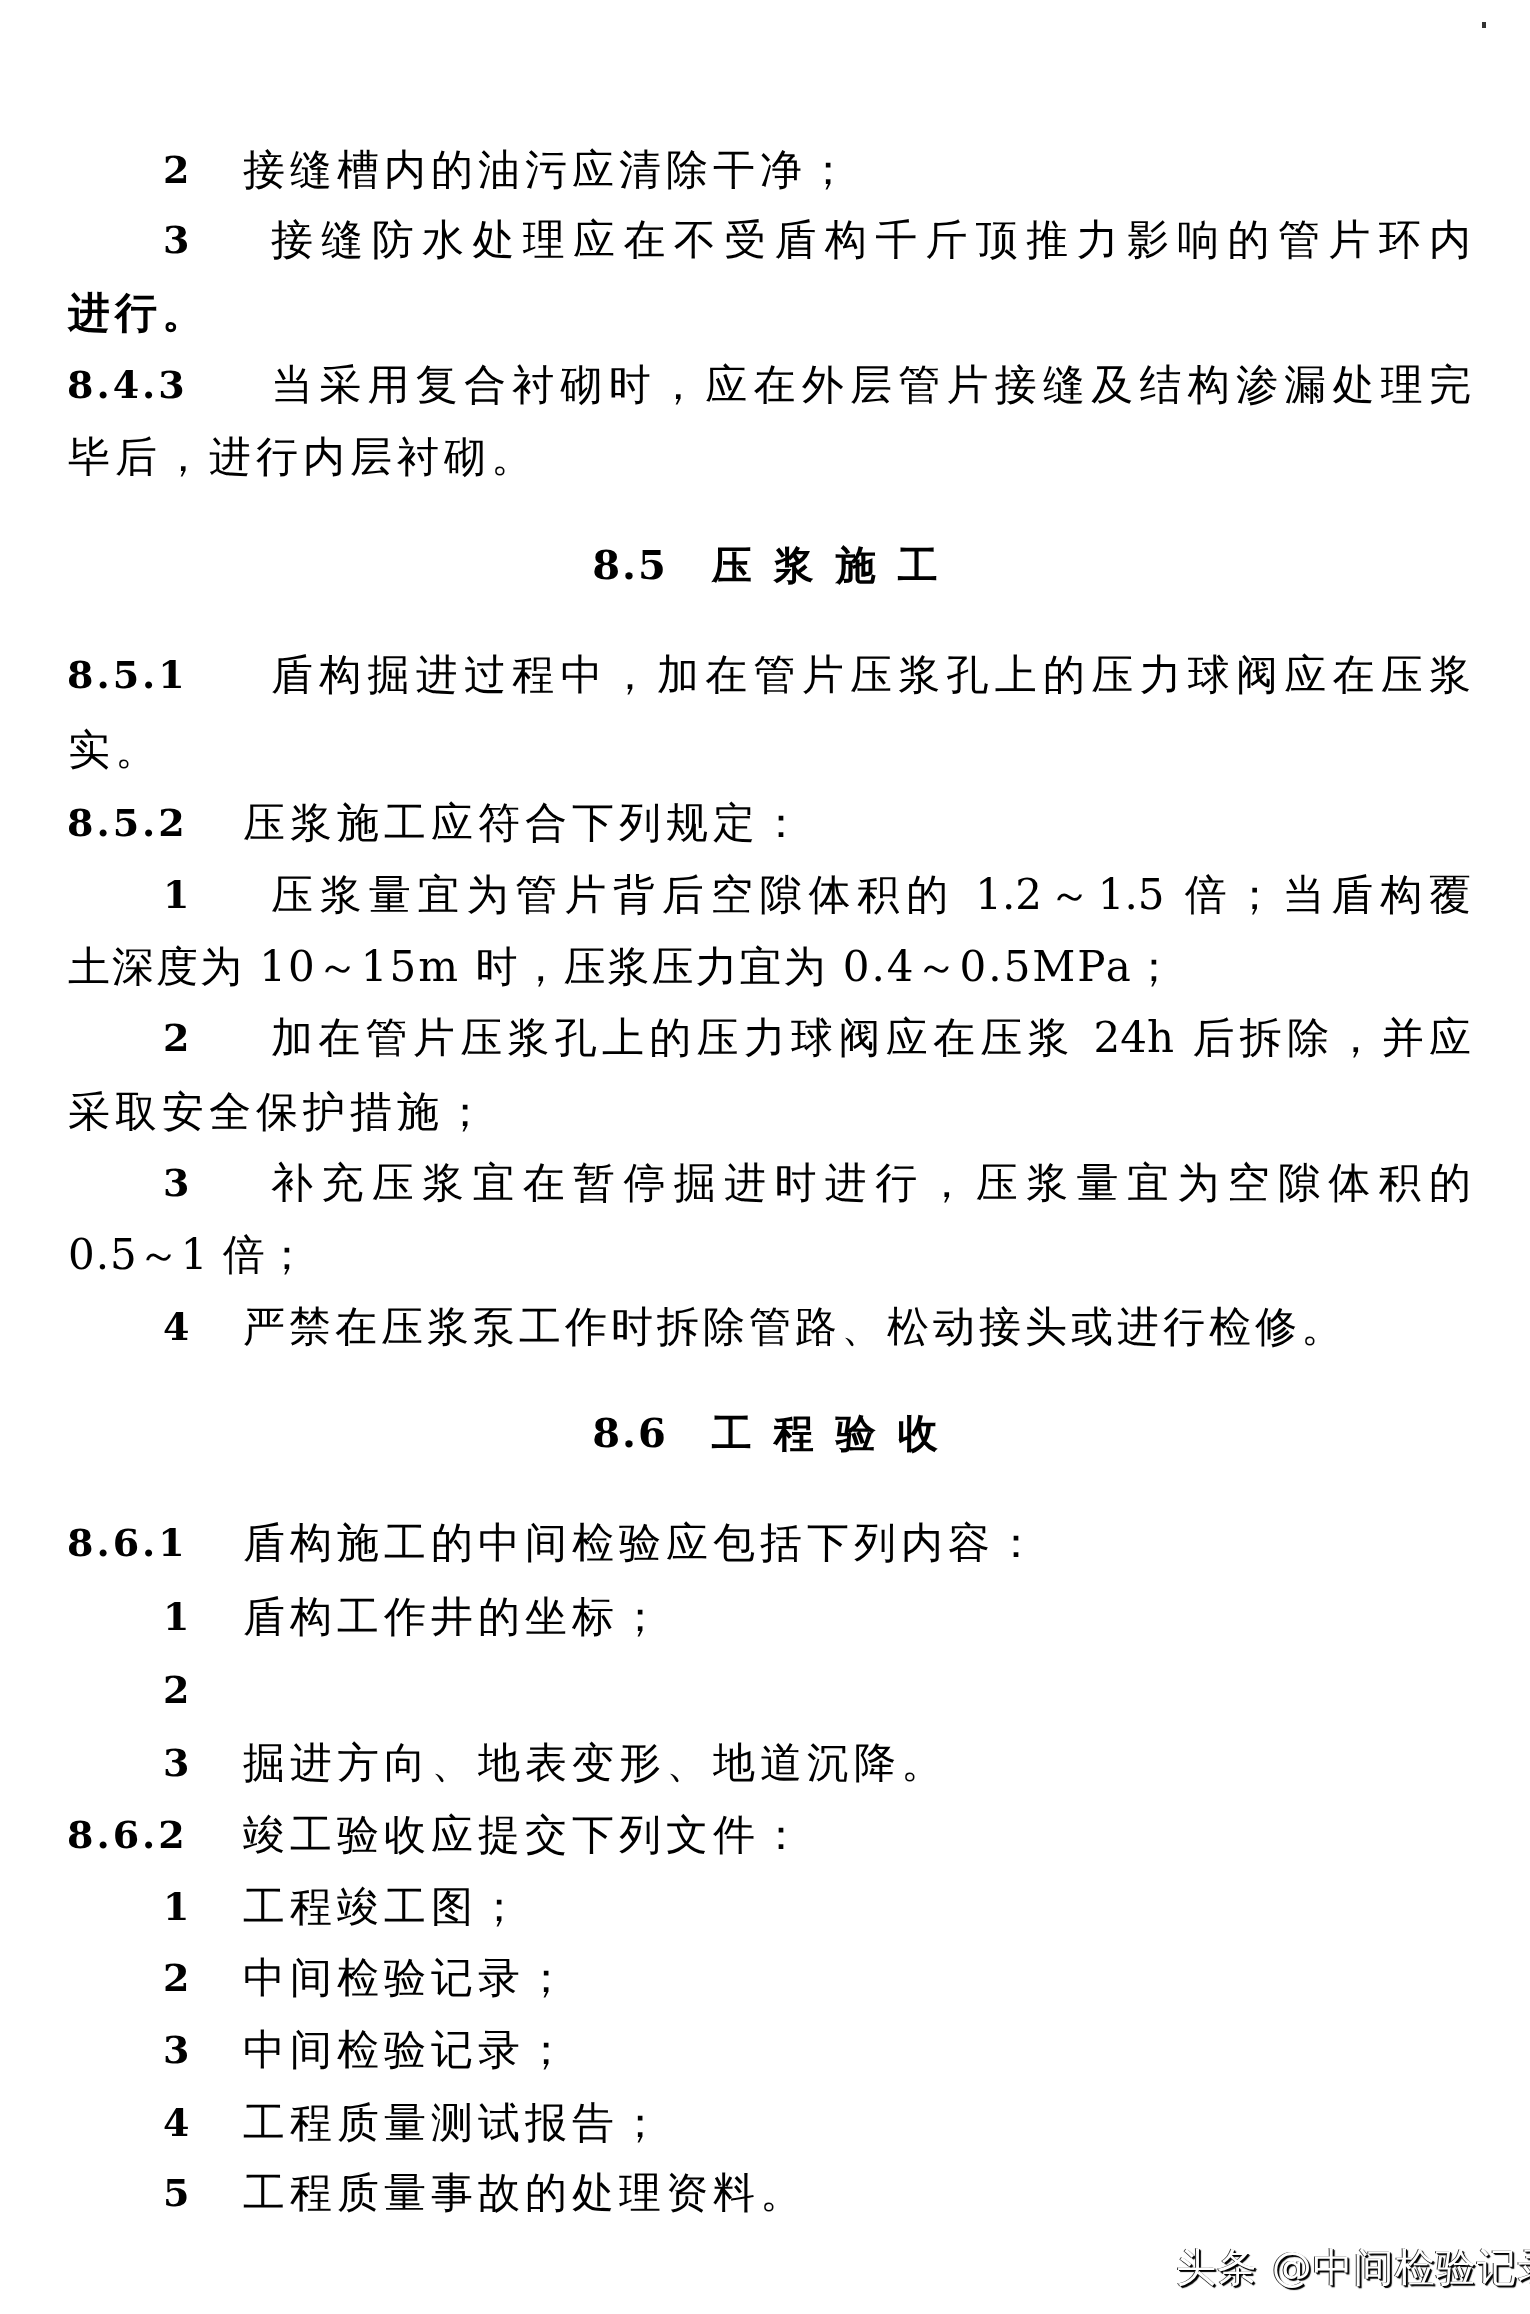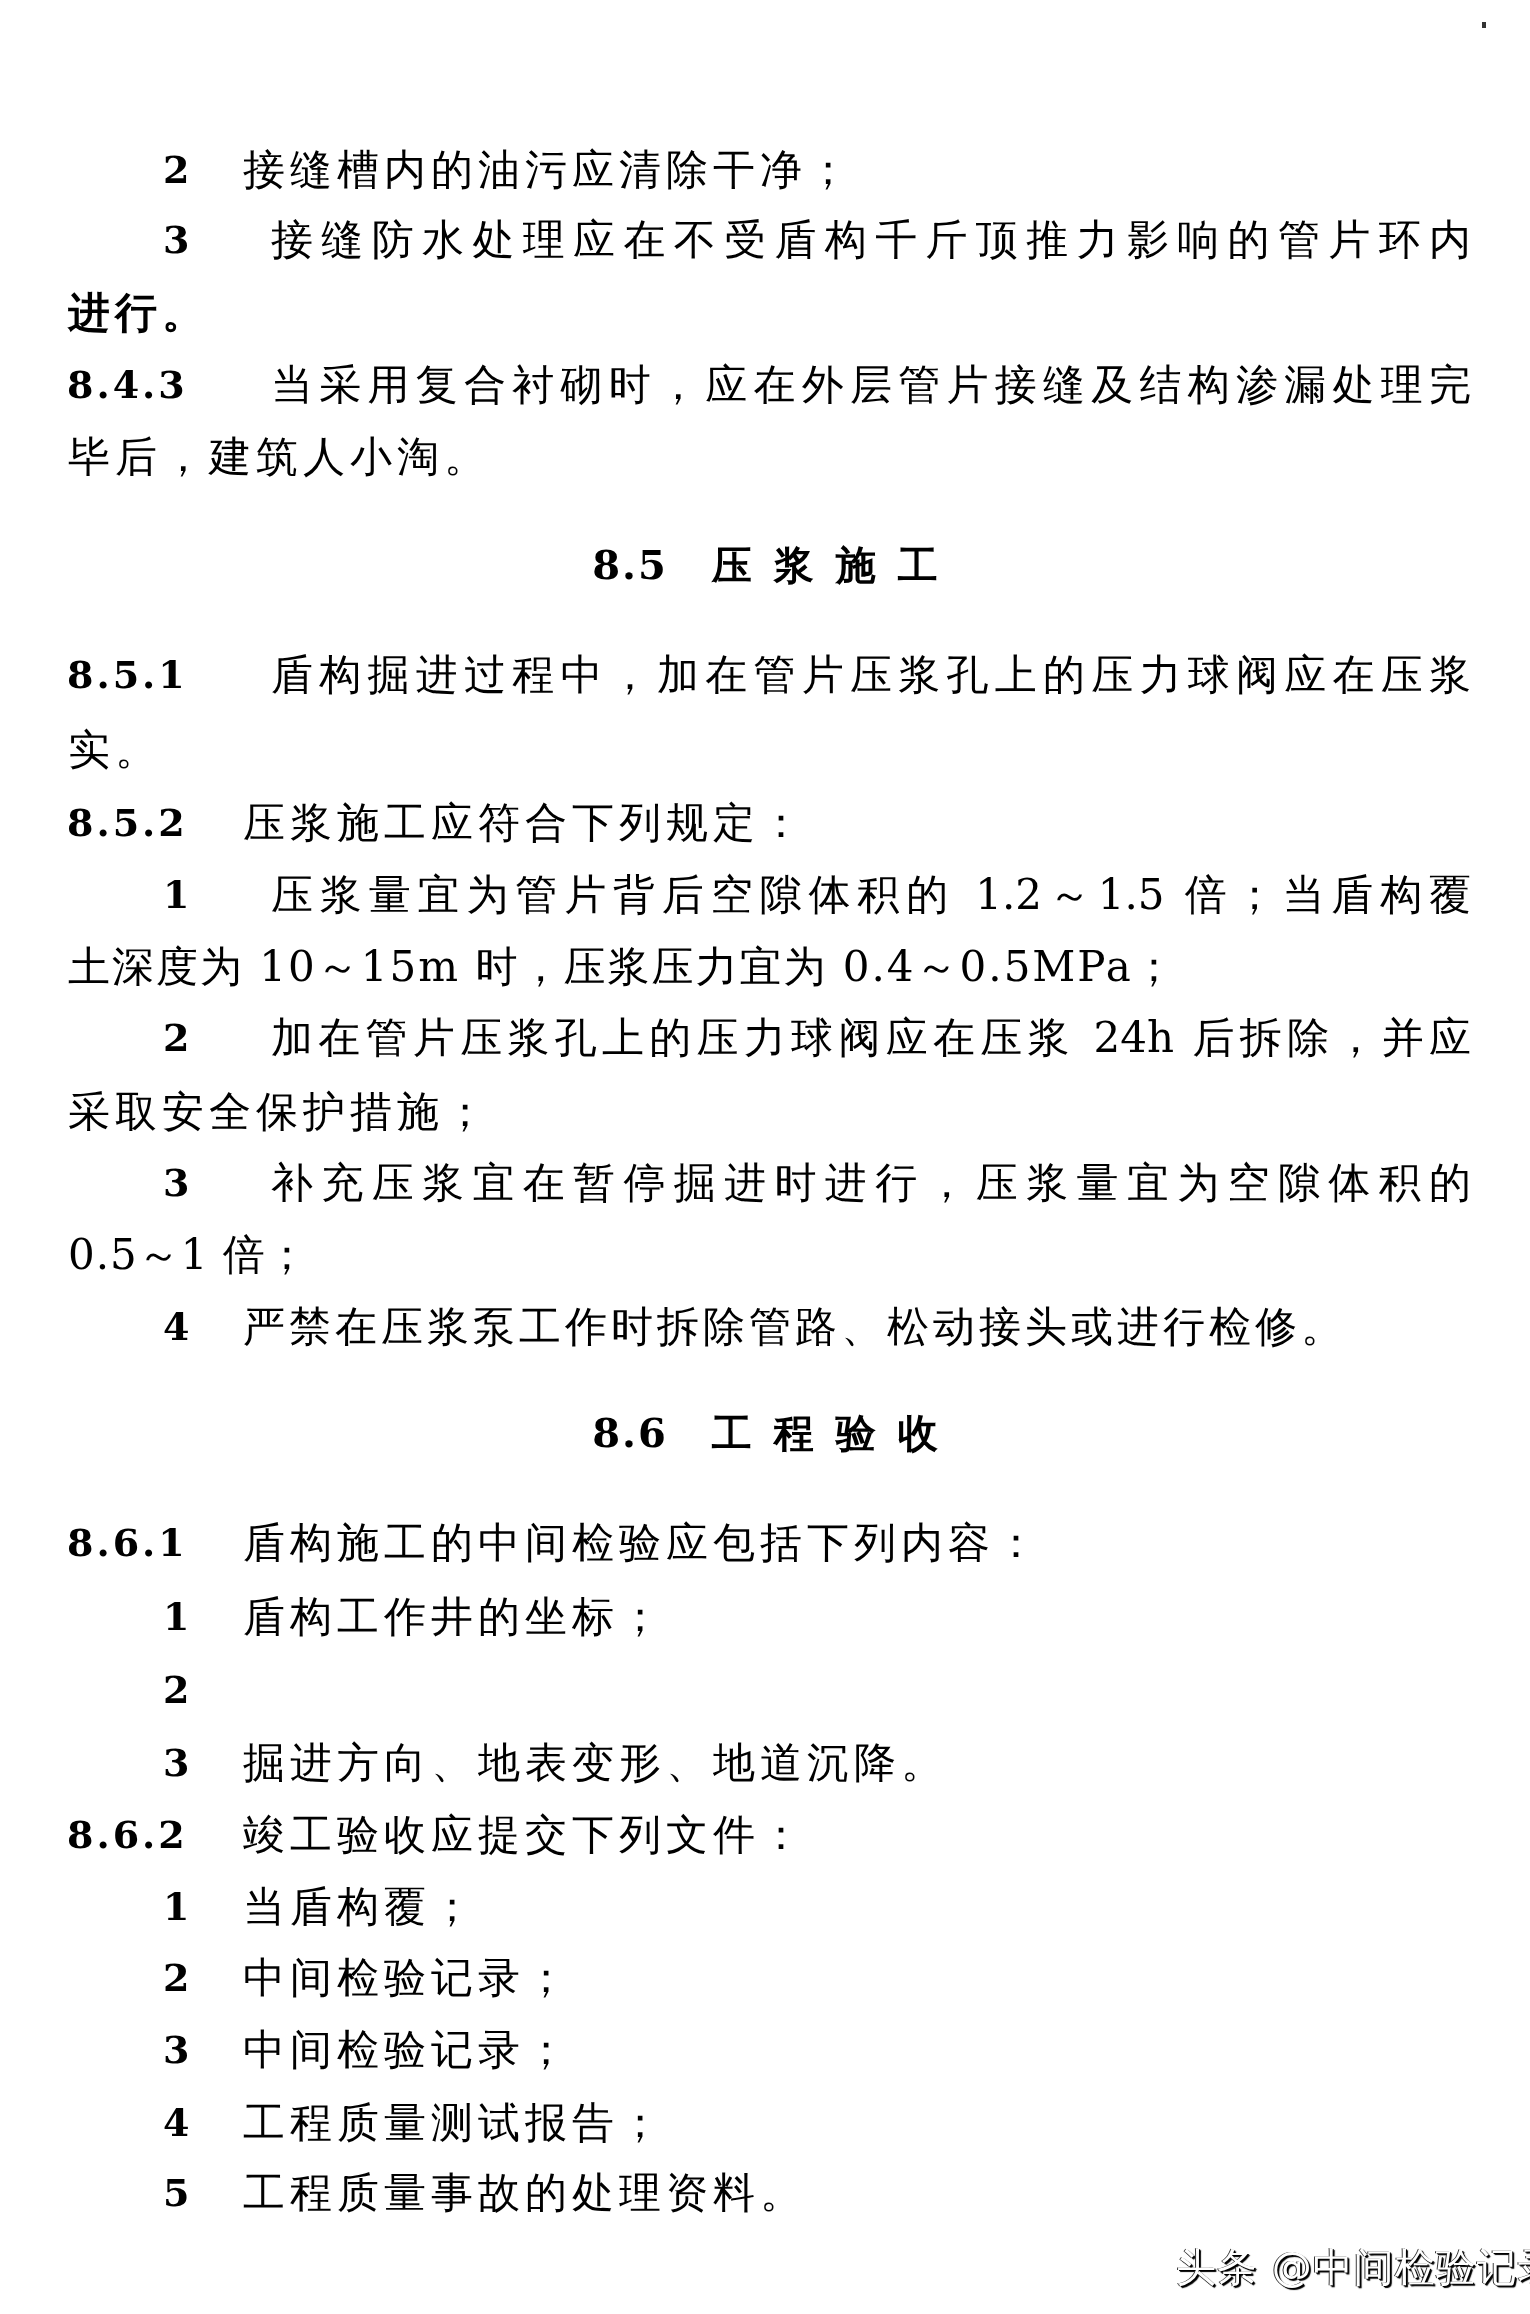--- a/index.html
+++ b/index.html
@@ -38,21 +38,21 @@
   <div class="line" style="top:287px;left:0;width:1530px;">
     <span class="txt" style="left:68px;font-weight:bold;">进行。</span>
   </div>
 
   <div class="line" style="top:359px;left:0;width:1530px;">
     <span class="num-sec">8.4.3</span>
     <span class="txt full" style="left:243px;width:1200px;letter-spacing:0;">当采用复合衬砌时，应在外层管片接缝及结构渗漏处理完</span>
   </div>
 
   <div class="line" style="top:431px;left:0;width:1530px;">
-    <span class="txt" style="left:68px;">毕后，建筑人小淘。</span>
+    <span class="txt" style="left:68px;">毕后，进行内层衬砌。</span>
   </div>
 
   <div class="heading" style="top:539px;">
     <span class="hnum">8.5</span><span class="htitle">压浆施工</span>
   </div>
 
   <div class="line" style="top:649px;left:0;width:1404px;">
     <span class="num-sec">8.5.1</span>
     <span class="txt full" style="left:243px;width:1200px;letter-spacing:0;">盾构掘进过程中，加在管片压浆孔上的压力球阀应在压浆</span>
   </div>
@@ -115,21 +115,21 @@
     <span class="txt" style="left:243px;">掘进方向、地表变形、地道沉降。</span>
   </div>
 
   <div class="line" style="top:1809px;left:0;width:1530px;">
     <span class="num-sec">8.6.2</span>
     <span class="txt" style="left:243px;">竣工验收应提交下列文件：</span>
   </div>
 
   <div class="line" style="top:1881px;left:0;width:1530px;">
     <span class="num-item">1</span>
-    <span class="txt" style="left:243px;">当盾构覆；</span>
+    <span class="txt" style="left:243px;">工程竣工图；</span>
   </div>
   <div class="line" style="top:1952px;left:0;width:1530px;">
     <span class="num-item">2</span>
     <span class="txt" style="left:243px;">中间检验记录；</span>
   </div>
   <div class="line" style="top:2024px;left:0;width:1530px;">
     <span class="num-item">3</span>
     <span class="txt" style="left:243px;">中间检验记录；</span>
   </div>
   <div class="line" style="top:2097px;left:0;width:1530px;">

